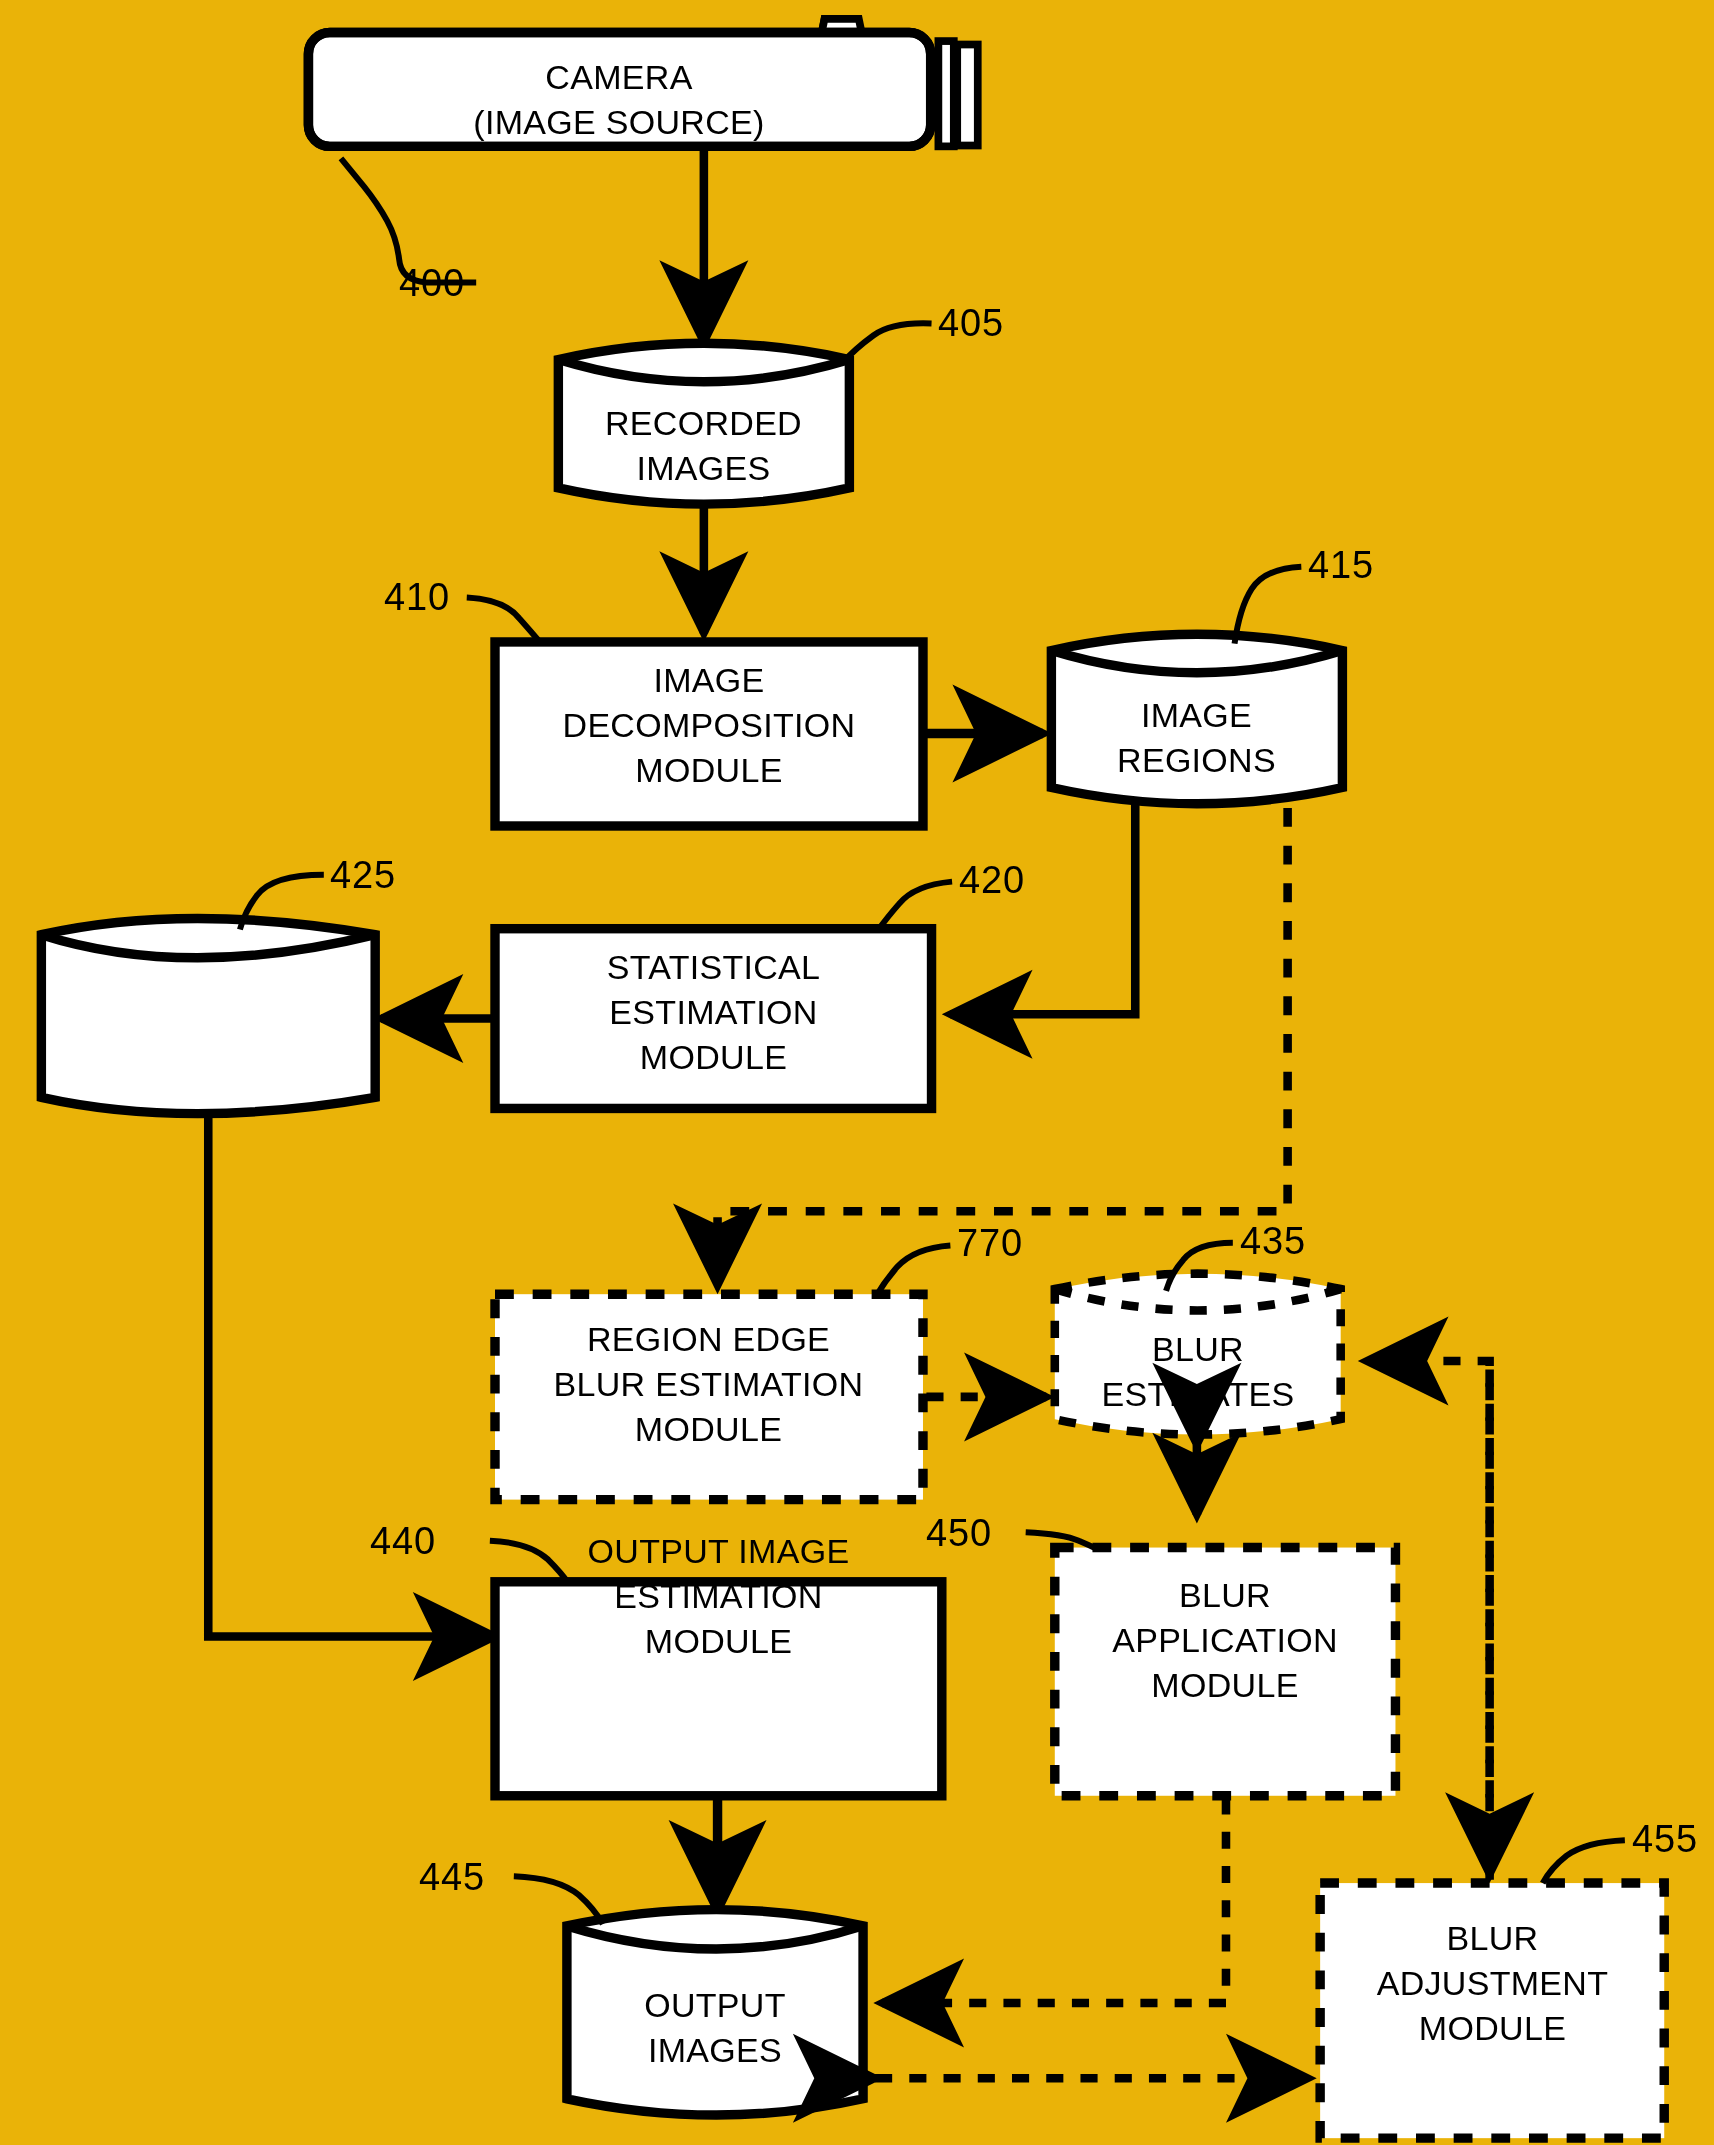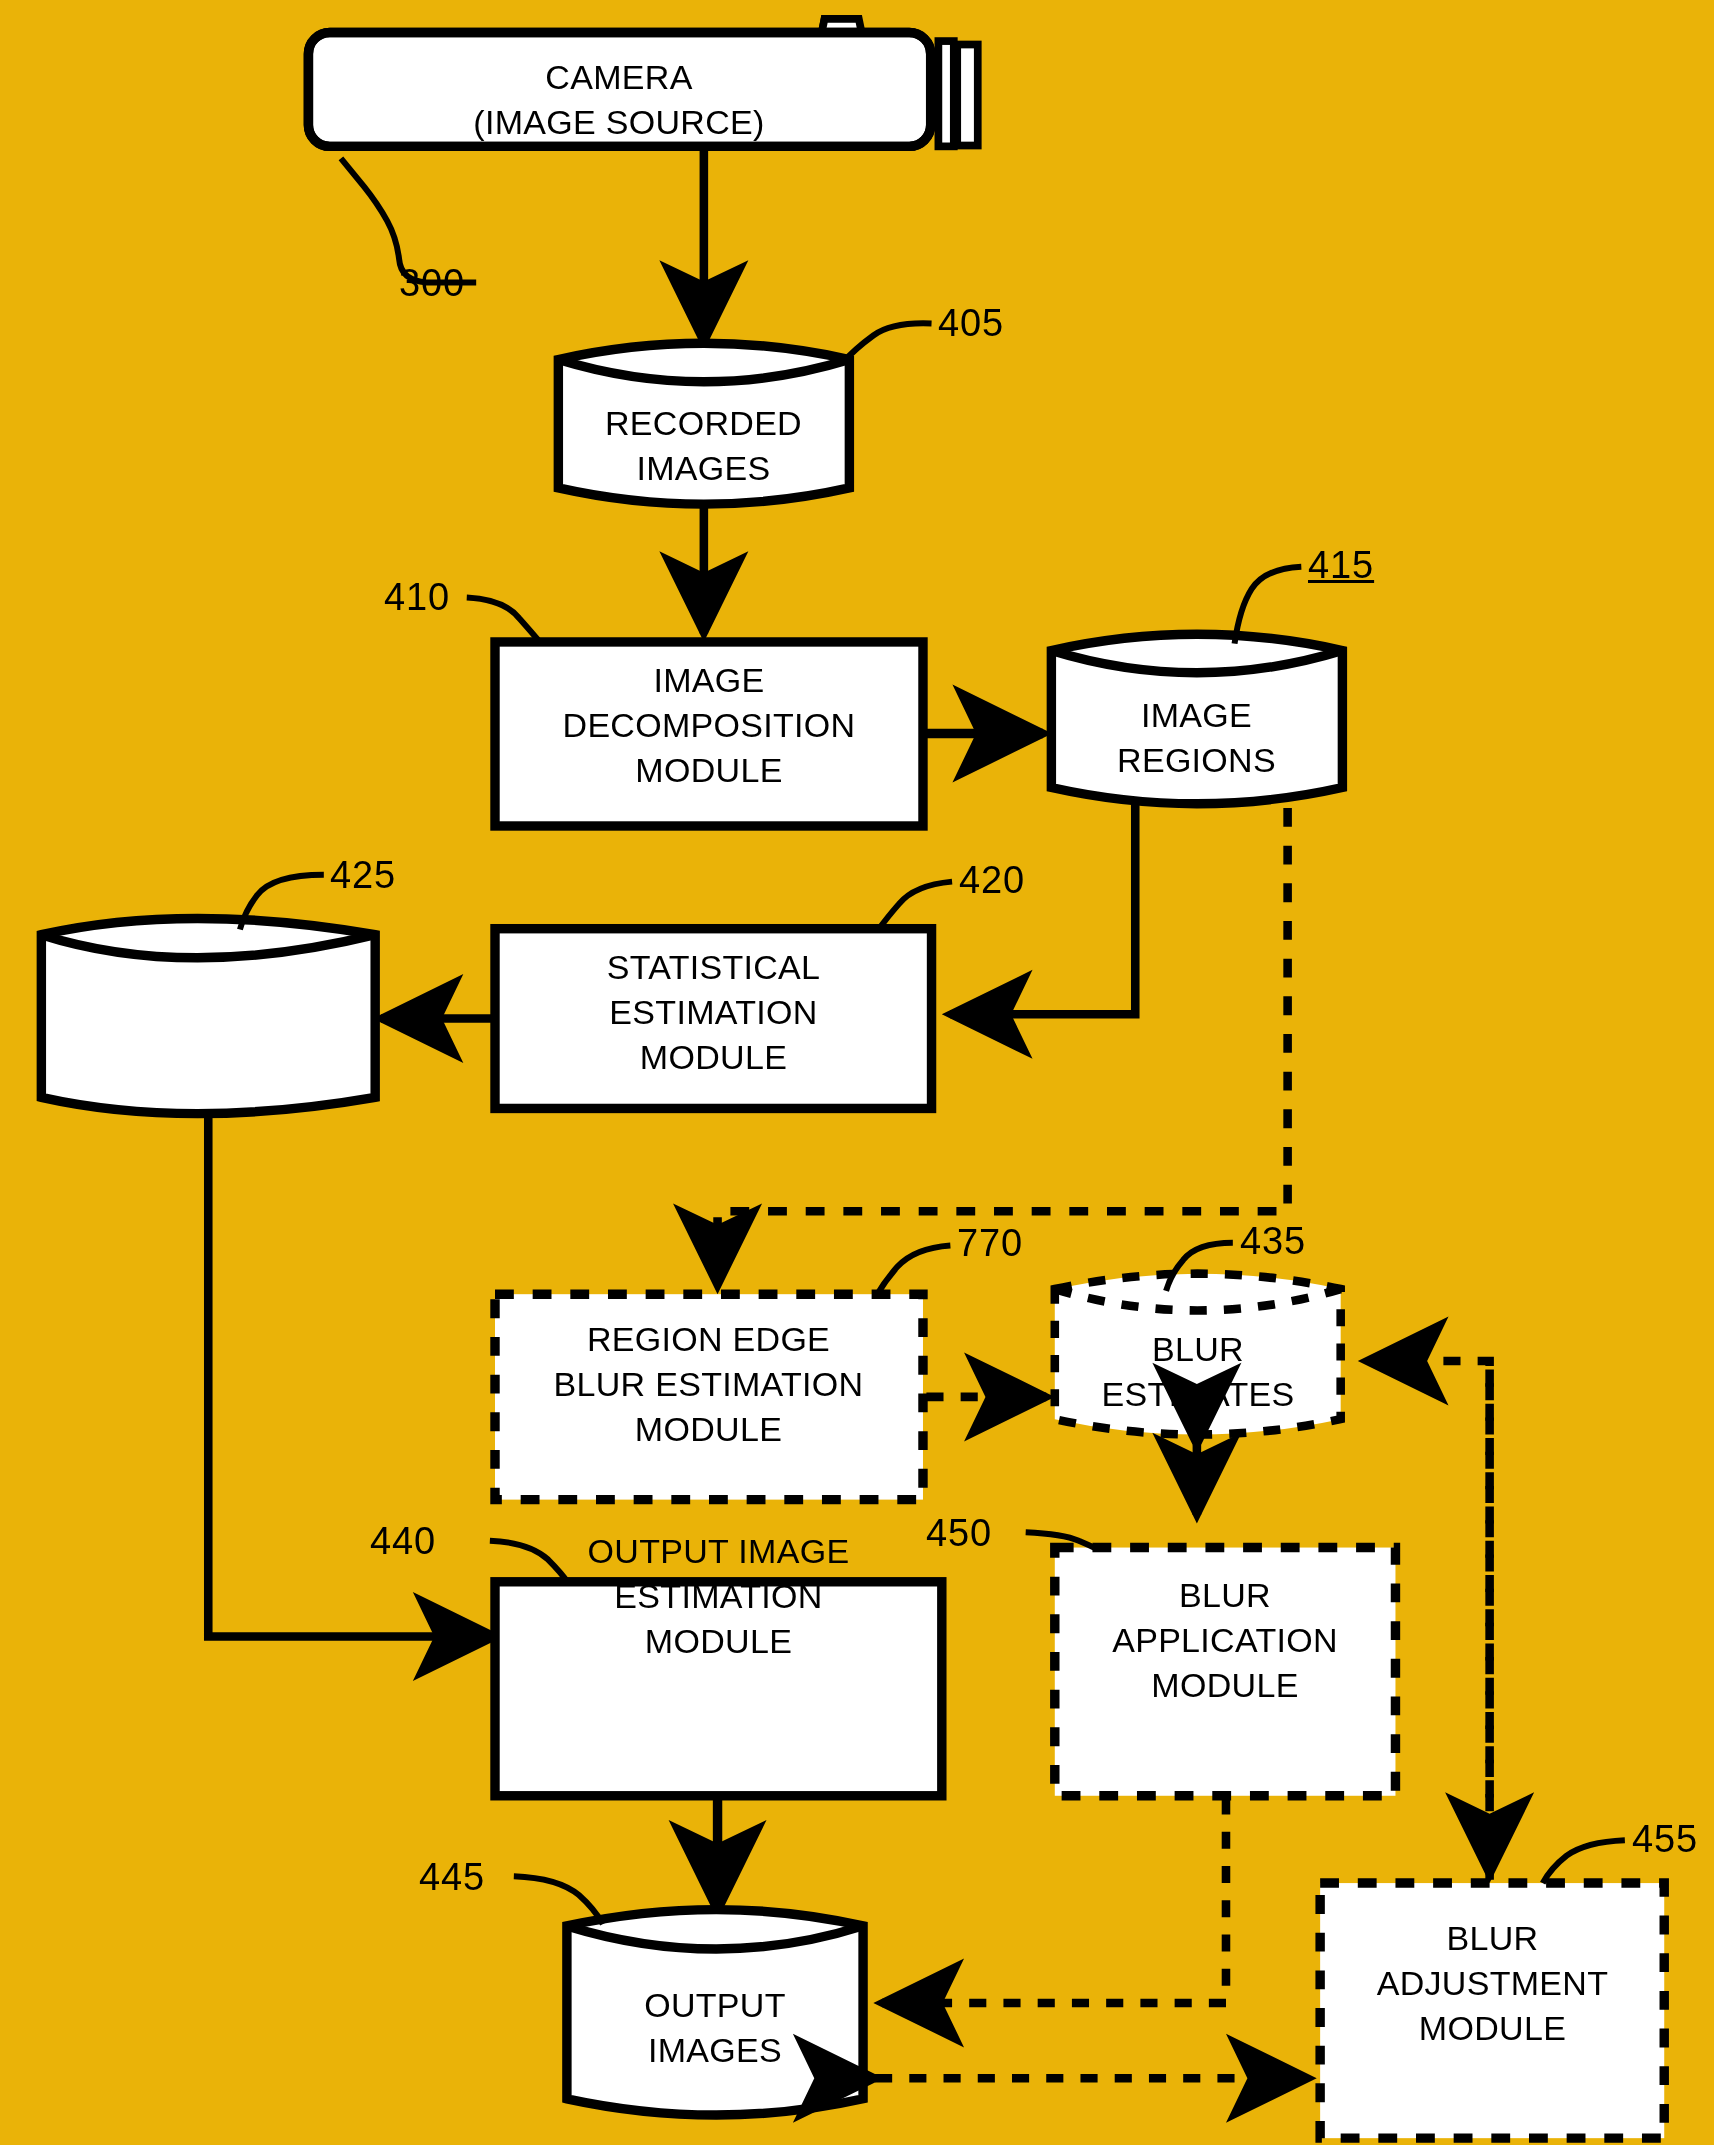--- a/index.html
+++ b/index.html
@@ -224,24 +224,24 @@
 APPLICATION
 MODULE</div>
 
   <div class="node-label" style="left:567px; top:1983px; width:296px;">OUTPUT
 IMAGES</div>
 
   <div class="node-label" style="left:1312px; top:1916px; width:361px;">BLUR
 ADJUSTMENT
 MODULE</div>
 
-  <div class="ref-num" style="left:399px; top:264px;">300</div>
+  <div class="ref-num" style="left:399px; top:264px;">400</div>
   <div class="ref-num" style="left:938px; top:304px;">405</div>
   <div class="ref-num" style="left:384px; top:578px;">410</div>
-  <div class="ref-num" style="left:1308px; top:546px;text-decoration:underline;">415</div>
+  <div class="ref-num" style="left:1308px; top:546px;">415</div>
   <div class="ref-num" style="left:959px; top:861px;">420</div>
   <div class="ref-num" style="left:330px; top:856px;">425</div>
   <div class="ref-num" style="left:957px; top:1224px;">770</div>
   <div class="ref-num" style="left:1240px; top:1222px;">435</div>
   <div class="ref-num" style="left:370px; top:1522px;">440</div>
   <div class="ref-num" style="left:419px; top:1858px;">445</div>
   <div class="ref-num" style="left:926px; top:1514px;">450</div>
   <div class="ref-num" style="left:1632px; top:1820px;">455</div>
 
 </div>

